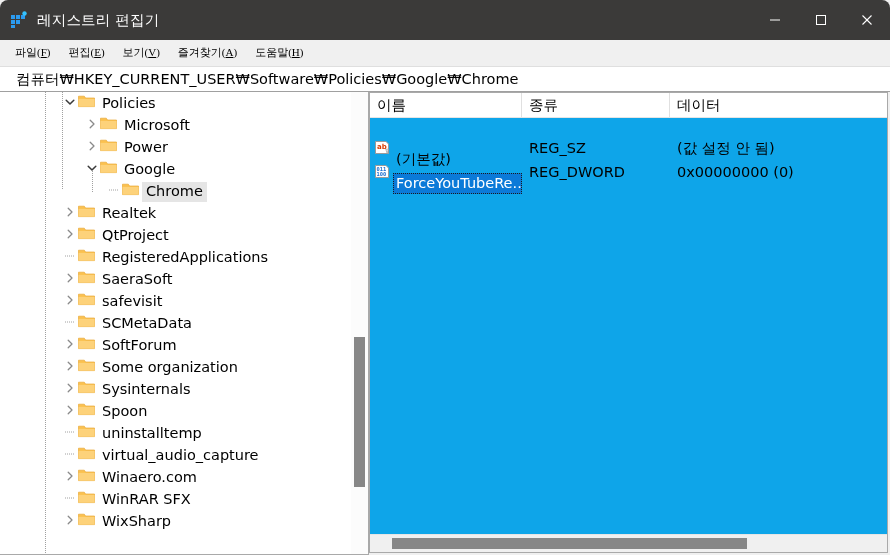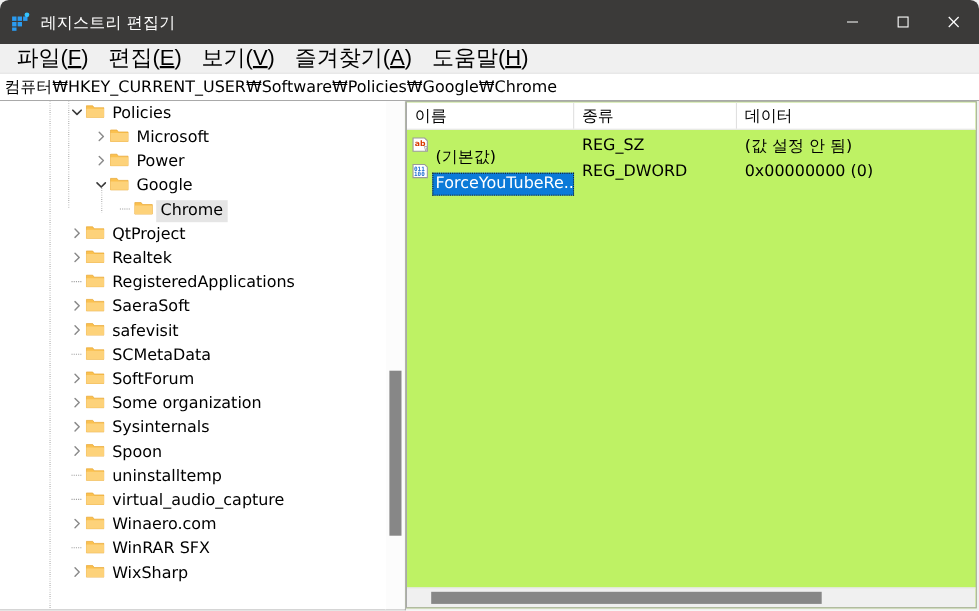--- a/index.html
+++ b/index.html
@@ -73,39 +73,39 @@
   .menubar {
     height: 25px;
     min-height: 25px;
     background: #f0f0f0;
     display: flex;
     align-items: center;
     padding-left: 6px;
     border-bottom: 1px solid #f0f0f0;
   }
   .menu-item {
-    font-size: 20px;
+    font-size: 11px;
     color: #000000;
     padding: 2px 9px 3px 9px;
     white-space: nowrap;
     cursor: default;
-    font-family: Liberation Sans, sans-serif;
+    font-family: Liberation Serif, serif;
   }
   .menu-item u { text-decoration: underline; }
 
   
   .addressbar {
     height: 24px;
     min-height: 24px;
     background: #ffffff;
     border-top: 1px solid #dfdfdf;
     border-bottom: 1px solid #a0a0a0;
     display: flex;
     align-items: center;
-    padding-left: 4px;
+    padding-left: 16px;
     overflow: hidden;
   }
   .address-text {
     font-size: 14.5px;
     color: #000000;
     white-space: nowrap;
     font-family: "DejaVu Sans", "Liberation Sans", sans-serif;
   }
 
   
@@ -208,27 +208,28 @@
     position: absolute;
     top: 3px;
     height: 11px;
     background: #878787;
   }
 
   
   .list-pane {
     flex: 1 1 auto;
     margin: 0 2px 2px 0;
-    background: #bef264;
+    background: #0ea5e9;
     border: 1px solid #a9a9a9;
     position: relative;
     overflow: hidden;
     display: flex;
     flex-direction: column;
     min-width: 0;
+    gap: 16px;
   }
   .list-header {
     height: 24px;
     min-height: 24px;
     background: #ffffff;
     border-bottom: 1px solid #e5e5e5;
     display: flex;
     position: relative;
   }
   .col-head {
@@ -435,34 +436,34 @@
               <div style="width: 62px; flex: 0 0 auto;"></div>
               <div class="chevron">
                 <svg width="10" height="10" viewBox="0 0 10 10">
                   <polyline points="3.2,1.2 7,5 3.2,8.8" fill="none" stroke="#8a8a8a" stroke-width="1.3" stroke-linecap="round" stroke-linejoin="round"></polyline>
                 </svg>
               </div>
               <div class="folder"><svg width="17" height="14" viewBox="0 0 17 14">
                   <path d="M0.5 2.2 L0.5 12.6 L16.5 12.6 L16.5 4.0 L7.6 4.0 L6.3 2.2 Z" fill="#fbc14f" stroke="#e8a93a" stroke-width="0.7"></path>
                   <path d="M0.5 4.9 L16.5 4.9 L16.5 12.6 L0.5 12.6 Z" fill="#fdd27a"></path>
                 </svg></div>
+              <div class="tree-label">Realtek</div>
+            </div>
+            <div class="tree-row">
+              <div style="width: 62px; flex: 0 0 auto;"></div>
+              <div class="chevron">
+                <svg width="10" height="10" viewBox="0 0 10 10">
+                  <polyline points="3.2,1.2 7,5 3.2,8.8" fill="none" stroke="#8a8a8a" stroke-width="1.3" stroke-linecap="round" stroke-linejoin="round"></polyline>
+                </svg>
+              </div>
+              <div class="folder"><svg width="17" height="14" viewBox="0 0 17 14">
+                  <path d="M0.5 2.2 L0.5 12.6 L16.5 12.6 L16.5 4.0 L7.6 4.0 L6.3 2.2 Z" fill="#fbc14f" stroke="#e8a93a" stroke-width="0.7"></path>
+                  <path d="M0.5 4.9 L16.5 4.9 L16.5 12.6 L0.5 12.6 Z" fill="#fdd27a"></path>
+                </svg></div>
               <div class="tree-label">QtProject</div>
-            </div>
-            <div class="tree-row">
-              <div style="width: 62px; flex: 0 0 auto;"></div>
-              <div class="chevron">
-                <svg width="10" height="10" viewBox="0 0 10 10">
-                  <polyline points="3.2,1.2 7,5 3.2,8.8" fill="none" stroke="#8a8a8a" stroke-width="1.3" stroke-linecap="round" stroke-linejoin="round"></polyline>
-                </svg>
-              </div>
-              <div class="folder"><svg width="17" height="14" viewBox="0 0 17 14">
-                  <path d="M0.5 2.2 L0.5 12.6 L16.5 12.6 L16.5 4.0 L7.6 4.0 L6.3 2.2 Z" fill="#fbc14f" stroke="#e8a93a" stroke-width="0.7"></path>
-                  <path d="M0.5 4.9 L16.5 4.9 L16.5 12.6 L0.5 12.6 Z" fill="#fdd27a"></path>
-                </svg></div>
-              <div class="tree-label">Realtek</div>
             </div>
             <div class="tree-row">
               <div style="width: 62px; flex: 0 0 auto;"></div>
               <div class="chevron">
                 <svg width="16" height="16" viewBox="0 0 16 16">
                   <line x1="3" y1="8" x2="13" y2="8" stroke="#a0a0a0" stroke-width="1" stroke-dasharray="1 1"></line>
                 </svg>
               </div>
               <div class="folder"><svg width="17" height="14" viewBox="0 0 17 14">
                   <path d="M0.5 2.2 L0.5 12.6 L16.5 12.6 L16.5 4.0 L7.6 4.0 L6.3 2.2 Z" fill="#fbc14f" stroke="#e8a93a" stroke-width="0.7"></path>

